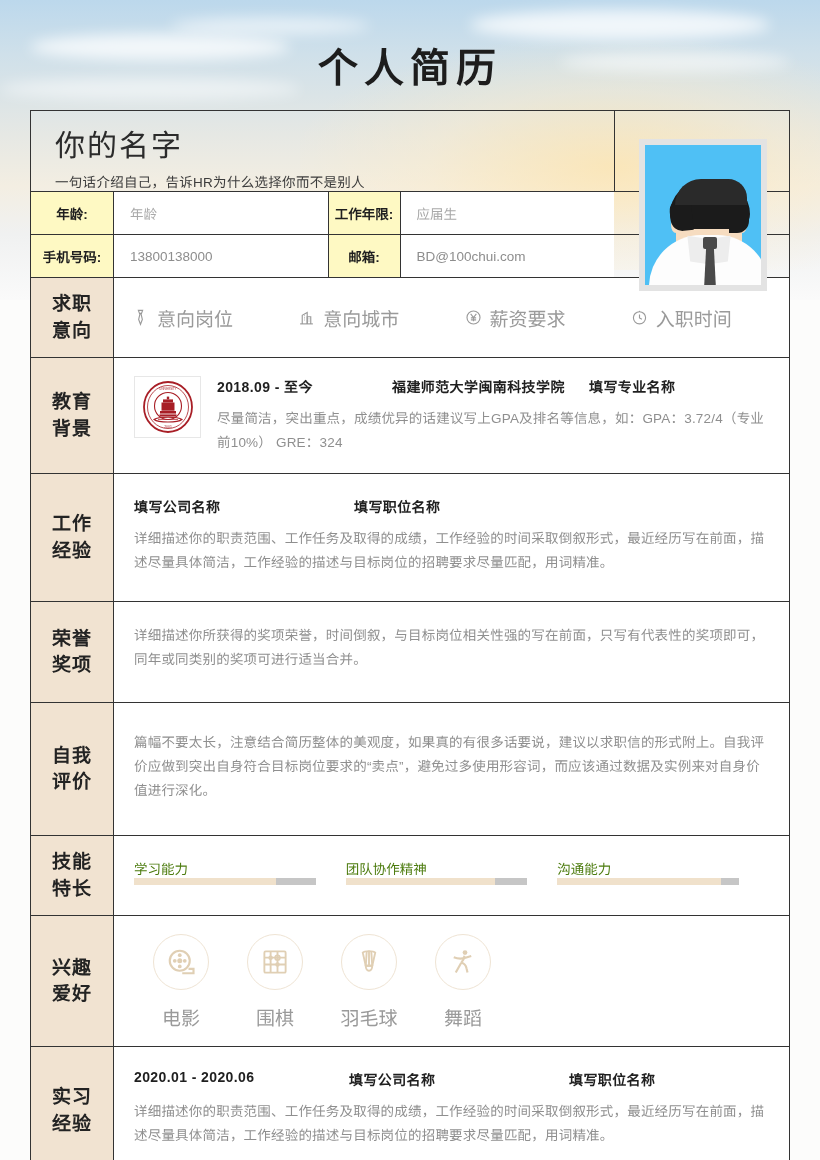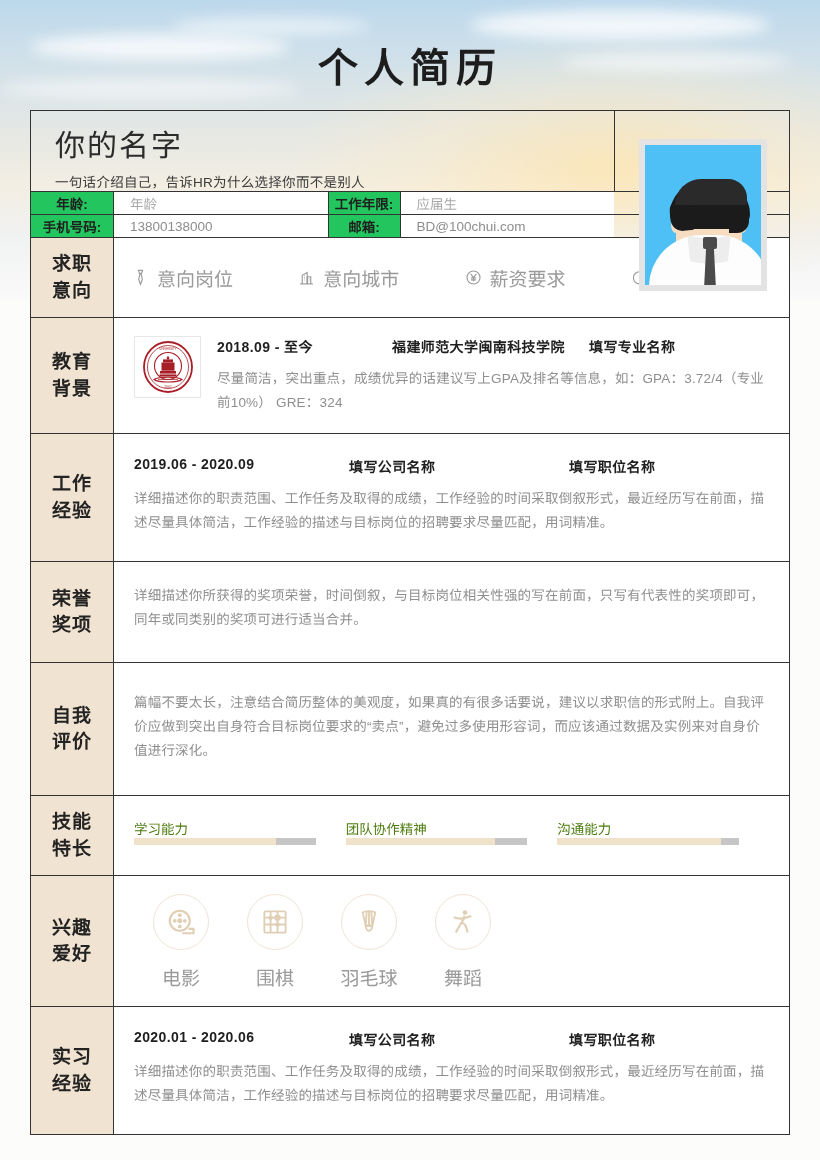--- a/index.html
+++ b/index.html
@@ -87,23 +87,23 @@
   .hdr-left{ flex:1; padding:18px 0 0 24px; min-height:80px; }
   .hdr-name{ font-size:30px; color:#2b2b2b; letter-spacing:2px; line-height:1.15; }
   .hdr-tag{ font-size:13.5px; color:#3c3c3c; margin-top:7px; letter-spacing:.3px;}
   .hdr-right{
     width:175px; min-width:175px; border-left:1px solid #333;
   }
 
   
   .inforow{ display:flex; border:1px solid #333; border-top:none; }
   .lbl{
-    width:83px; min-width:83px; background:#22c55e; border-right:1px solid #333;
+    width:83px; min-width:83px; background:#fef9c3; border-right:1px solid #333;
     display:flex; align-items:center; justify-content:center;
-    font-size:13.5px; font-weight:bold; color:#1f1f1f; padding:1px 0;
+    font-size:13.5px; font-weight:bold; color:#1f1f1f; padding:11px 0;
   }
   .lbl.wide{ width:72px; min-width:72px; }
   .val{
     flex:1; display:flex; align-items:center; padding:0 16px;
     font-size:13.5px; color:#8d8d8d; background:#fff;
     border-right:1px solid #333;
   }
   .val.last{ border-right:none; }
   .val.ph{ color:#a9a9a9; }
   .infospacer{ width:175px; min-width:175px; }
@@ -346,21 +346,20 @@
 
   <div class="row">
     <div class="sidecell">
       <div>
         <span>工作</span>
         <span>经验</span>
       </div>
     </div>
     <div class="body" style="padding:22px 18px 26px 20px">
       <div class="exp-head">
-        <span class="e1">2019.06 - 2020.09</span>
         <span class="e2">填写公司名称</span>
         <span>填写职位名称</span>
       </div>
       <div class="desc">详细描述你的职责范围、工作任务及取得的成绩，工作经验的时间采取倒叙形式，最近经历写在前面，描述尽量具体简洁，工作经验的描述与目标岗位的招聘要求尽量匹配，用词精准。</div>
     </div>
   </div>
 
   <div class="row">
     <div class="sidecell">
       <div>

